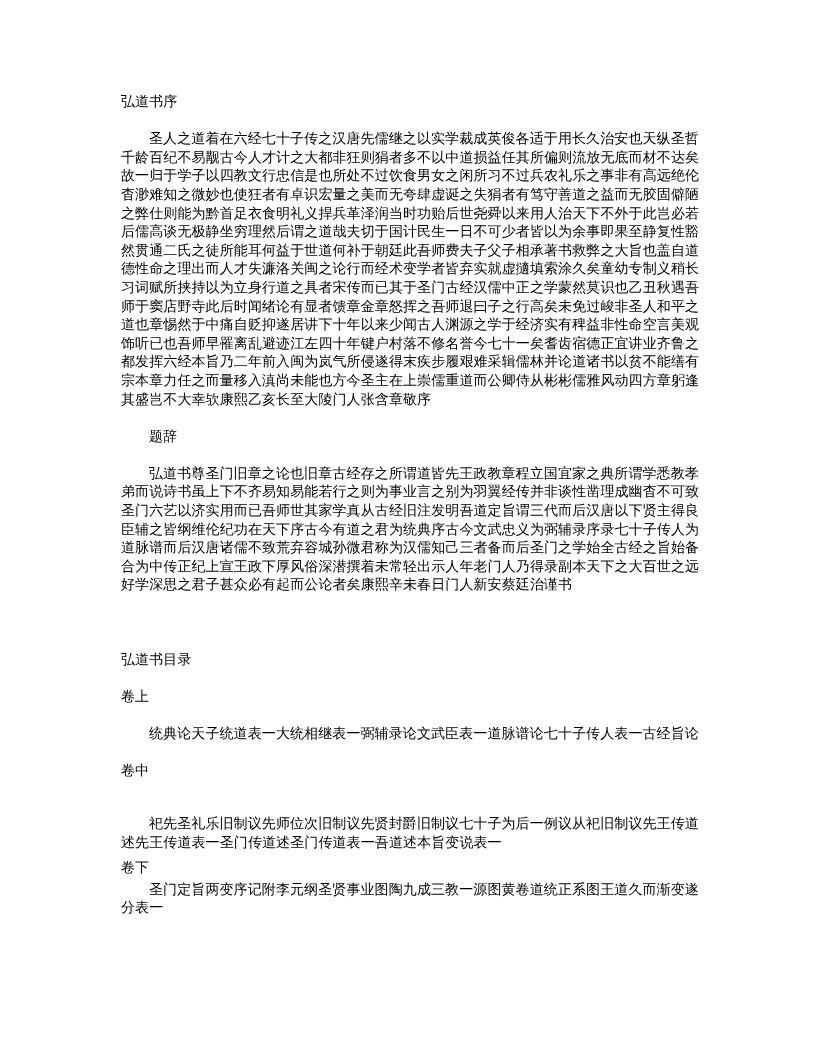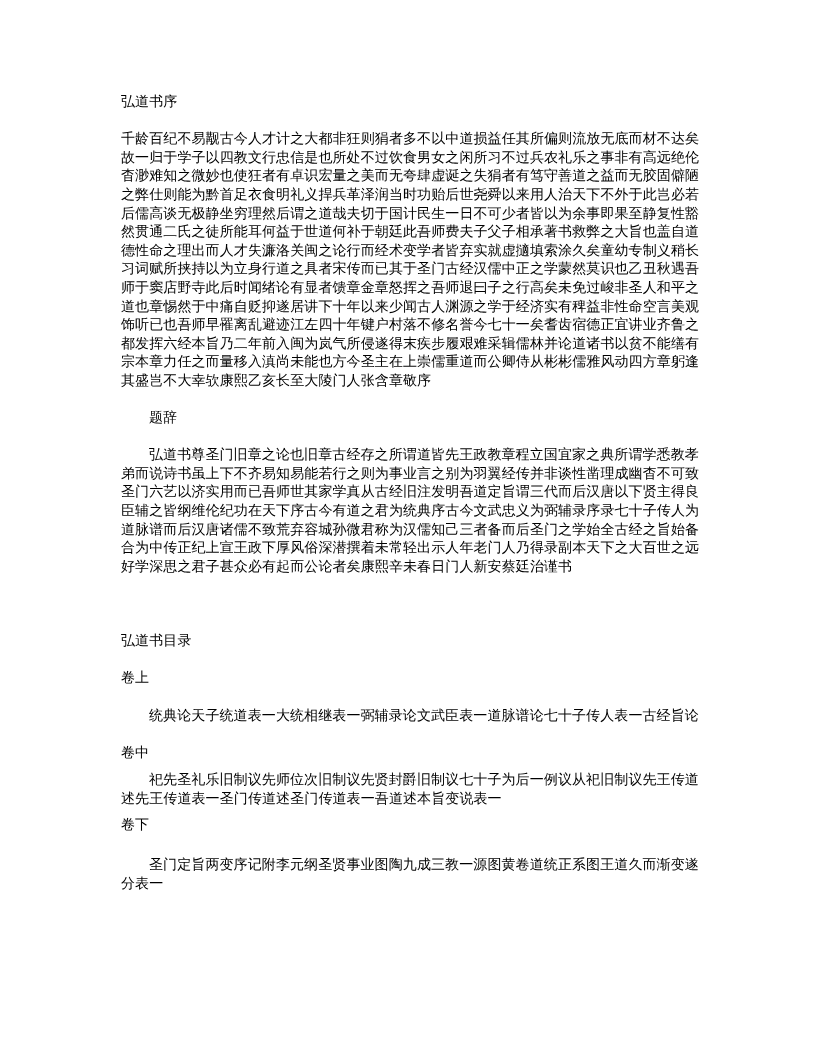--- a/index.html
+++ b/index.html
@@ -35,20 +35,21 @@
 </style>
 <title>弘道书序</title></head>
 <body>
 
 <div class="page">
   <div>
       <div class="block" style="margin-top: 0px;">
         <div class="line">弘道书序</div>
       </div>
       <div class="block" style="margin-top: 18.6px;">
+        <div class="line indent">圣人之道着在六经七十子传之汉唐先儒继之以实学裁成英俊各适于用长久治安也天纵圣哲</div>
         <div class="line">千龄百纪不易觏古今人才计之大都非狂则狷者多不以中道损益任其所偏则流放无底而材不达矣</div>
         <div class="line">故一归于学子以四教文行忠信是也所处不过饮食男女之闲所习不过兵农礼乐之事非有高远绝伦</div>
         <div class="line">杳渺难知之微妙也使狂者有卓识宏量之美而无夸肆虚诞之失狷者有笃守善道之益而无胶固僻陋</div>
         <div class="line">之弊仕则能为黔首足衣食明礼义捍兵革泽润当时功贻后世尧舜以来用人治天下不外于此岂必若</div>
         <div class="line">后儒高谈无极静坐穷理然后谓之道哉夫切于国计民生一日不可少者皆以为余事即果至静复性豁</div>
         <div class="line">然贯通二氏之徒所能耳何益于世道何补于朝廷此吾师费夫子父子相承著书救弊之大旨也盖自道</div>
         <div class="line">德性命之理出而人才失濂洛关闽之论行而经术变学者皆弃实就虚擿填索涂久矣童幼专制义稍长</div>
         <div class="line">习词赋所挟持以为立身行道之具者宋传而已其于圣门古经汉儒中正之学蒙然莫识也乙丑秋遇吾</div>
         <div class="line">师于窦店野寺此后时闻绪论有显者馈章金章怒挥之吾师退曰子之行高矣未免过峻非圣人和平之</div>
         <div class="line">道也章惕然于中痛自贬抑遂居讲下十年以来少闻古人渊源之学于经济实有稗益非性命空言美观</div>
@@ -74,25 +75,25 @@
       </div>
       <div class="block" style="margin-top: 18.6px;">
         <div class="line">卷上</div>
       </div>
       <div class="block" style="margin-top: 18.6px;">
         <div class="line indent">统典论天子统道表一大统相继表一弼辅录论文武臣表一道脉谱论七十子传人表一古经旨论</div>
       </div>
       <div class="block" style="margin-top: 18.6px;">
         <div class="line">卷中</div>
       </div>
-      <div class="block" style="margin-top: 9px;">
+      <div class="block" style="margin-top: 34px;">
         <div class="line indent">祀先圣礼乐旧制议先师位次旧制议先贤封爵旧制议七十子为后一例议从祀旧制议先王传道</div>
         <div class="line">述先王传道表一圣门传道述圣门传道表一吾道述本旨变说表一</div>
       </div>
       <div class="block" style="margin-top: 7px;">
         <div class="line">卷下</div>
       </div>
-      <div class="block" style="margin-top: 22px;">
+      <div class="block" style="margin-top: 3px;">
         <div class="line indent">圣门定旨两变序记附李元纲圣贤事业图陶九成三教一源图黄卷道统正系图王道久而渐变遂</div>
         <div class="line">分表一</div>
       </div>
     </div>
 </div>
 
 </body></html>

